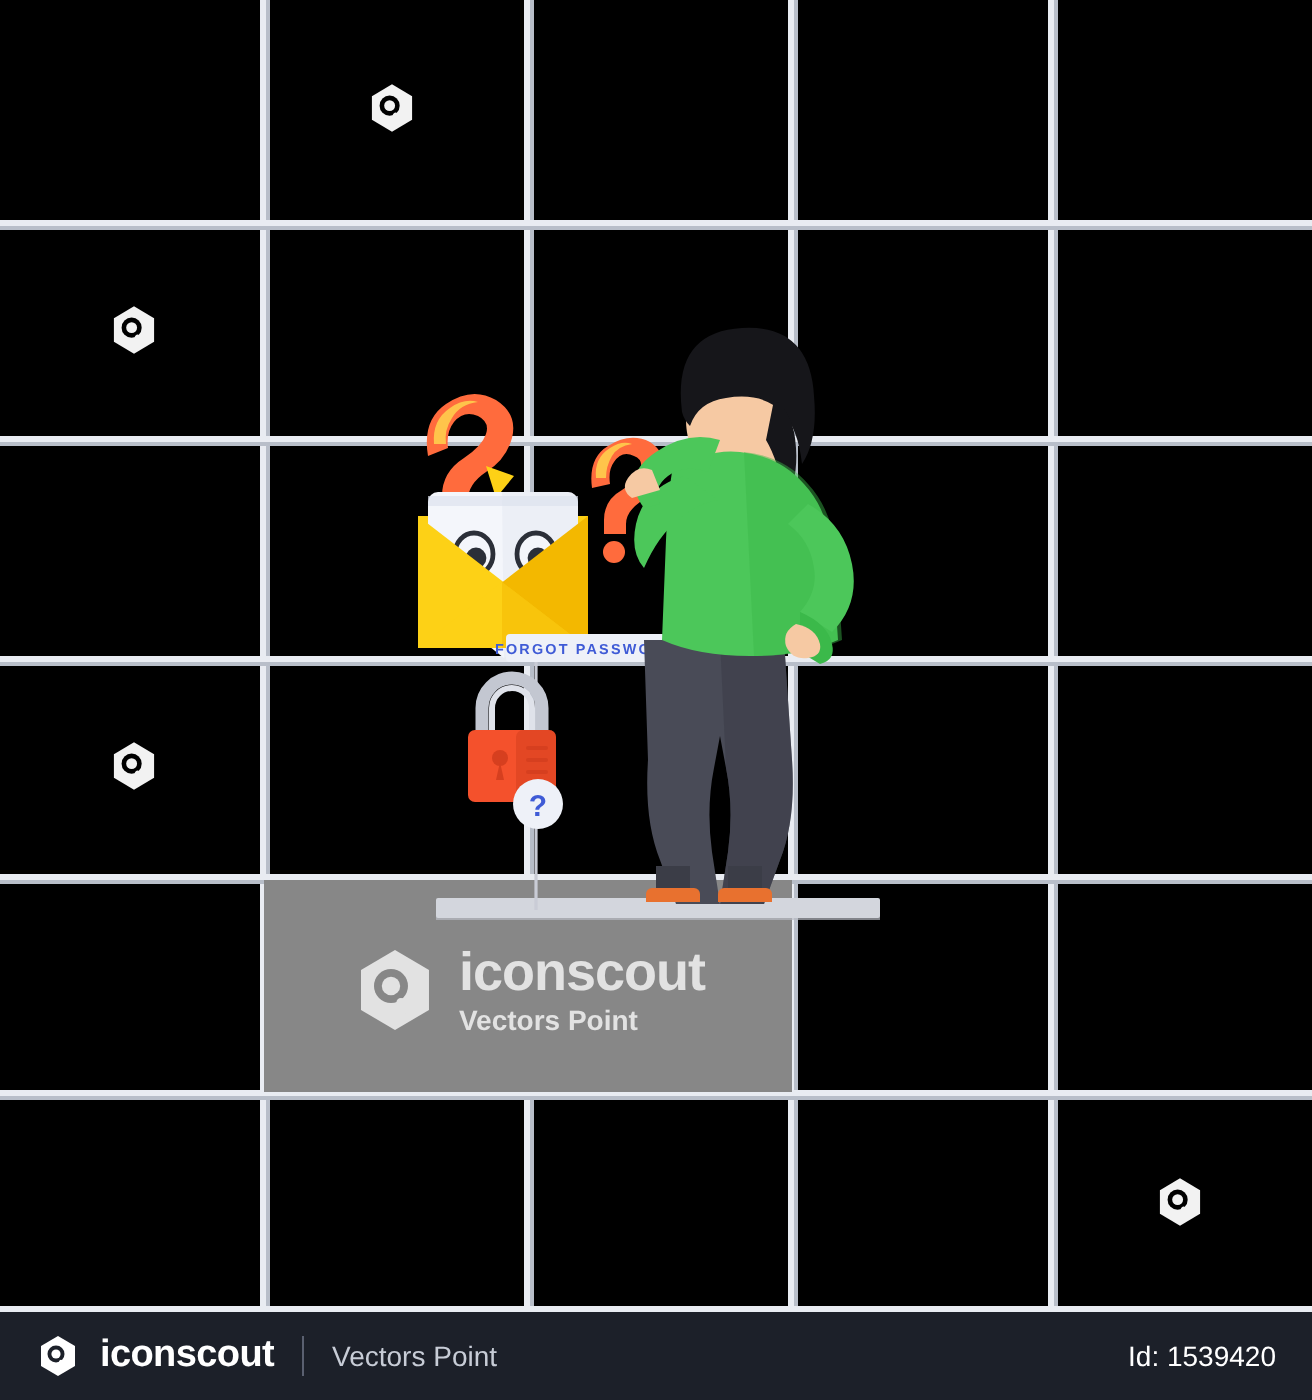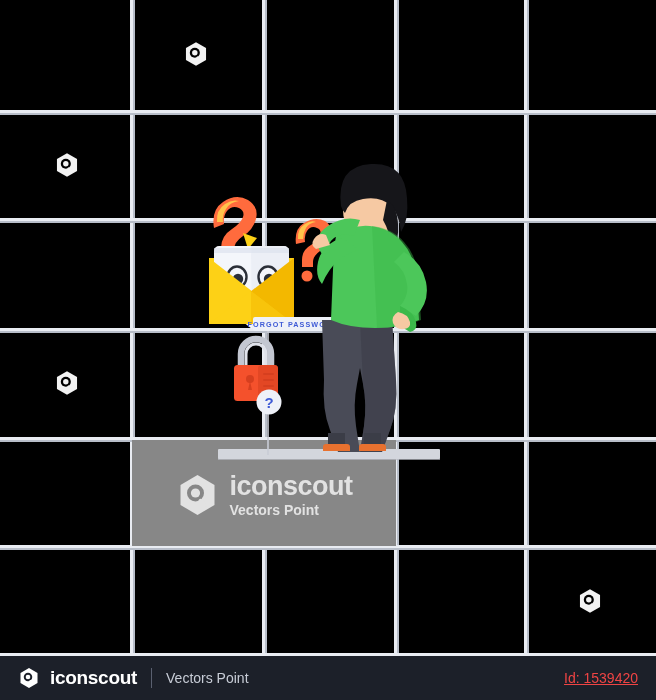--- a/index.html
+++ b/index.html
@@ -61,21 +61,21 @@
   
   #footer {
     position:absolute; left:0; top:656px; width:656px; height:44px;
     background:#1c2029; display:flex; align-items:center; padding:0 18px;
   }
   #footer-left { display:flex; align-items:center; gap:10px; }
   #footer-left .f-mark svg { display:block; width:22px; height:22px; }
   .f-brand { font-size:19px; font-weight:700; color:#fff; letter-spacing:-.3px; }
   .f-divider { width:1px; height:20px; background:#5a6070; margin:0 4px; }
   .f-sub { font-size:14px; color:#c7ccd6; }
-  #footer-right { margin-left:auto; font-size:14px; color:#ef4444;text-decoration:underline; }
+  #footer-right { margin-left:auto; font-size:14px; color:#ffffff; }
 </style>
 </head>
 <body>
 
 <div id="stage">
 
   <div id="artboard">
 
     <div id="gridlines">
         <div class="gridline v" style="left: 130px;"></div>

